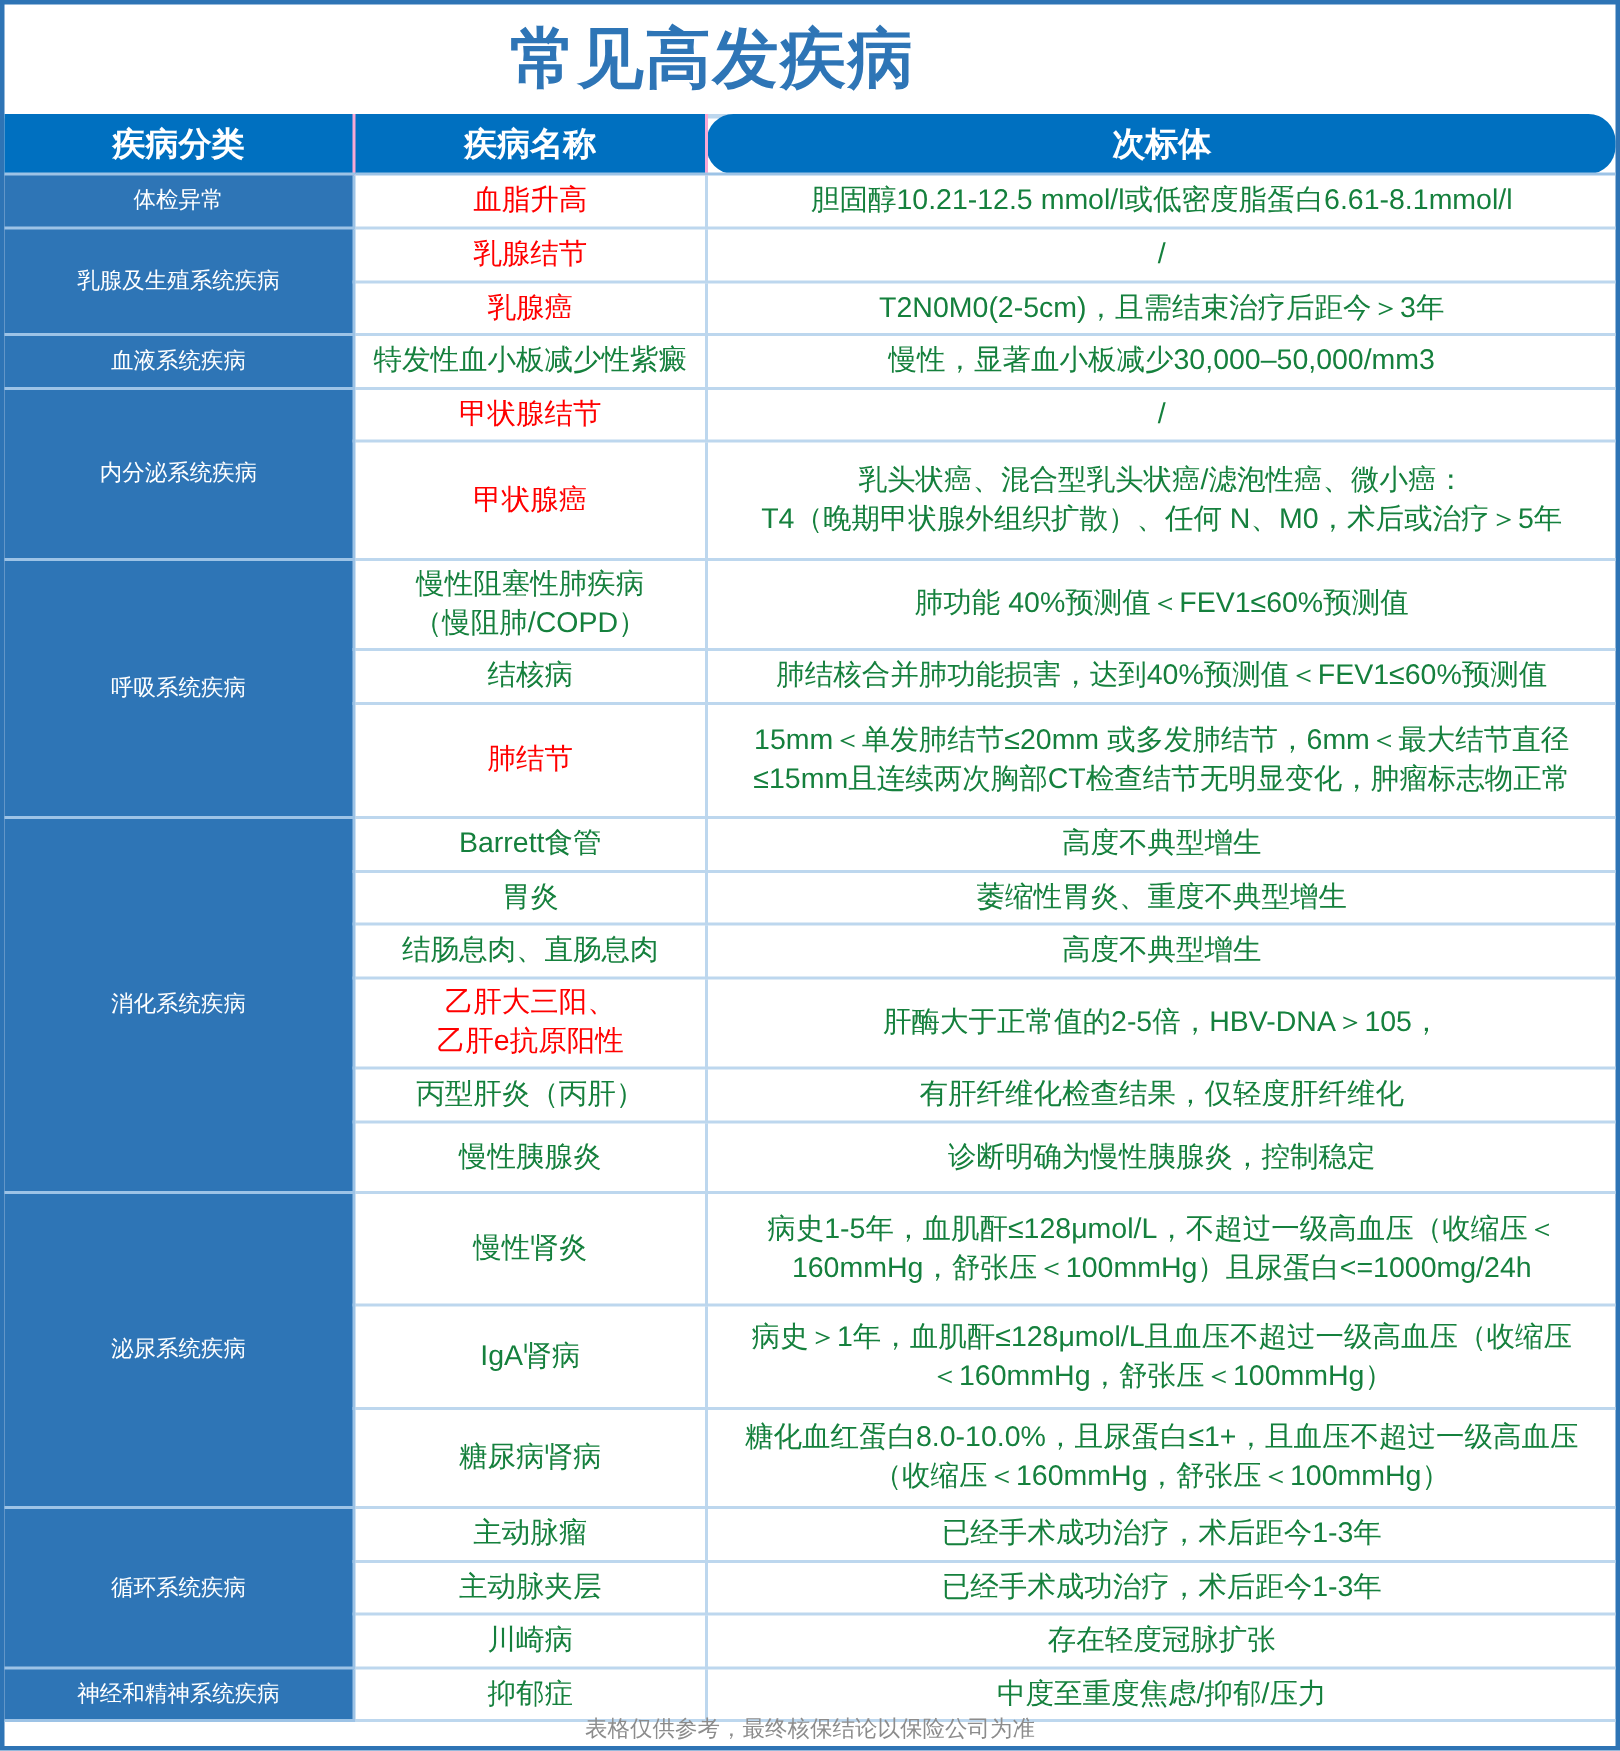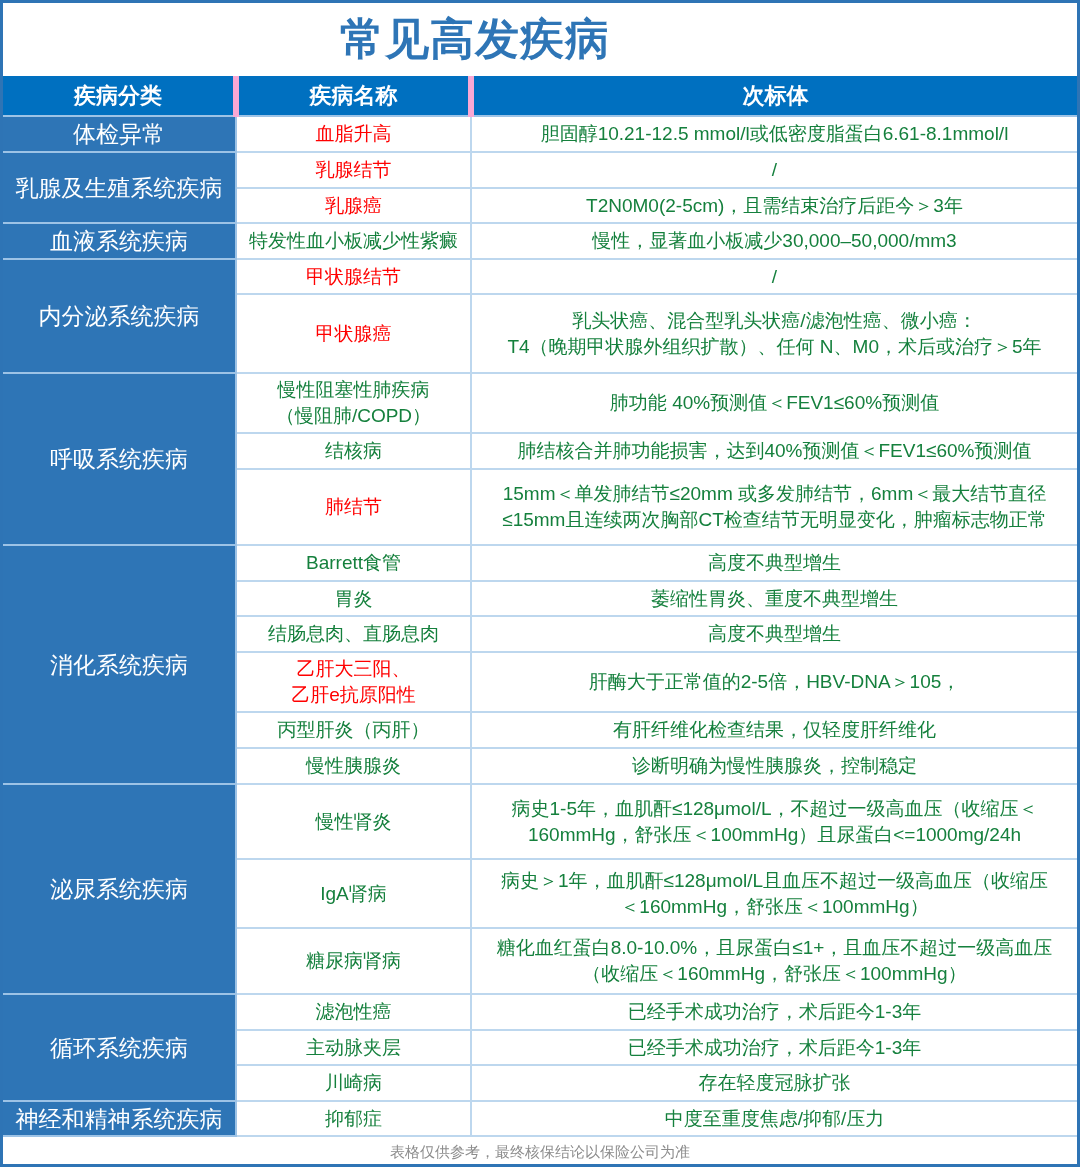--- a/index.html
+++ b/index.html
@@ -15,31 +15,31 @@
     border-bottom: 3px solid #bdd7ee;
   }
   table {
     position: absolute; left: 0; top: 73px; width: 1074px;
     border-collapse: collapse; table-layout: fixed;
   }
   col.c1 { width: 233px; } col.c2 { width: 235px; } col.c3 { width: 606px; }
   th {
     background: #0070c0; color: #fff; font-weight: bold; font-size: 22px;
     height: 39px; padding: 0; text-align: center; vertical-align: middle;
-    border-right: 6px solid #f9a8d4; border-bottom: 2px solid #9dc3e6;
+    border-right: 2px solid #f9a8d4; border-bottom: 2px solid #9dc3e6;
   }
-  th:last-child { border-right: none; }
+  th:last-child { border-right: none; border-radius: 18px; }
   td {
     padding: 0 4px; text-align: center; vertical-align: middle;
     font-size: 19px; color: #15803d; line-height: 26px;
     border-bottom: 2px solid #bdd7ee; border-right: 2px solid #bdd7ee;
   }
   td:last-child { border-right: none; }
   td.cat {
-    background: #2e75b6; color: #ffffff; font-size: 23px;
+    background: #2e75b6; color: #ffffff; font-size: 15px;
     border-bottom: 2px solid #9dc3e6; border-right: 2px solid #9dc3e6;
   }
   td.red { color: #ff0000; border-radius: 15px; }
   .footer {
     position: absolute; left: 0; top: 1134px; width: 1074px; height: 30px;
     display: flex; align-items: center; justify-content: center;
     color: #8c8c8c; font-size: 15px; text-align: right;
   }
 </style>
 </head>
@@ -135,21 +135,21 @@
         <td class="red">
           <div>乙肝大三阳、</div>
           <div>乙肝e抗原阳性</div>
         </td>
         <td>肝酶大于正常值的2-5倍，HBV-DNA＞105，</td>
       </tr>
       <tr style="height:36px">
         <td>丙型肝炎（丙肝）</td>
         <td>有肝纤维化检查结果，仅轻度肝纤维化</td>
       </tr>
-      <tr style="height:36px">
+      <tr style="height:47px">
         <td>慢性胰腺炎</td>
         <td>诊断明确为慢性胰腺炎，控制稳定</td>
       </tr>
 
       <tr style="height:75px">
         <td class="cat" rowspan="3">泌尿系统疾病</td>
         <td>慢性肾炎</td>
         <td>
           <div>病史1-5年，血肌酐≤128μmol/L，不超过一级高血压（收缩压＜</div>
           <div>160mmHg，舒张压＜100mmHg）且尿蛋白&lt;=1000mg/24h</div>
@@ -165,21 +165,21 @@
       <tr style="height:66px">
         <td>糖尿病肾病</td>
         <td>
           <div>糖化血红蛋白8.0-10.0%，且尿蛋白≤1+，且血压不超过一级高血压</div>
           <div>（收缩压＜160mmHg，舒张压＜100mmHg）</div>
         </td>
       </tr>
 
       <tr style="height:36px">
         <td class="cat" rowspan="3">循环系统疾病</td>
-        <td>滤泡性癌</td>
+        <td>主动脉瘤</td>
         <td>已经手术成功治疗，术后距今1-3年</td>
       </tr>
       <tr style="height:35px">
         <td>主动脉夹层</td>
         <td>已经手术成功治疗，术后距今1-3年</td>
       </tr>
       <tr style="height:36px">
         <td>川崎病</td>
         <td>存在轻度冠脉扩张</td>
       </tr>

